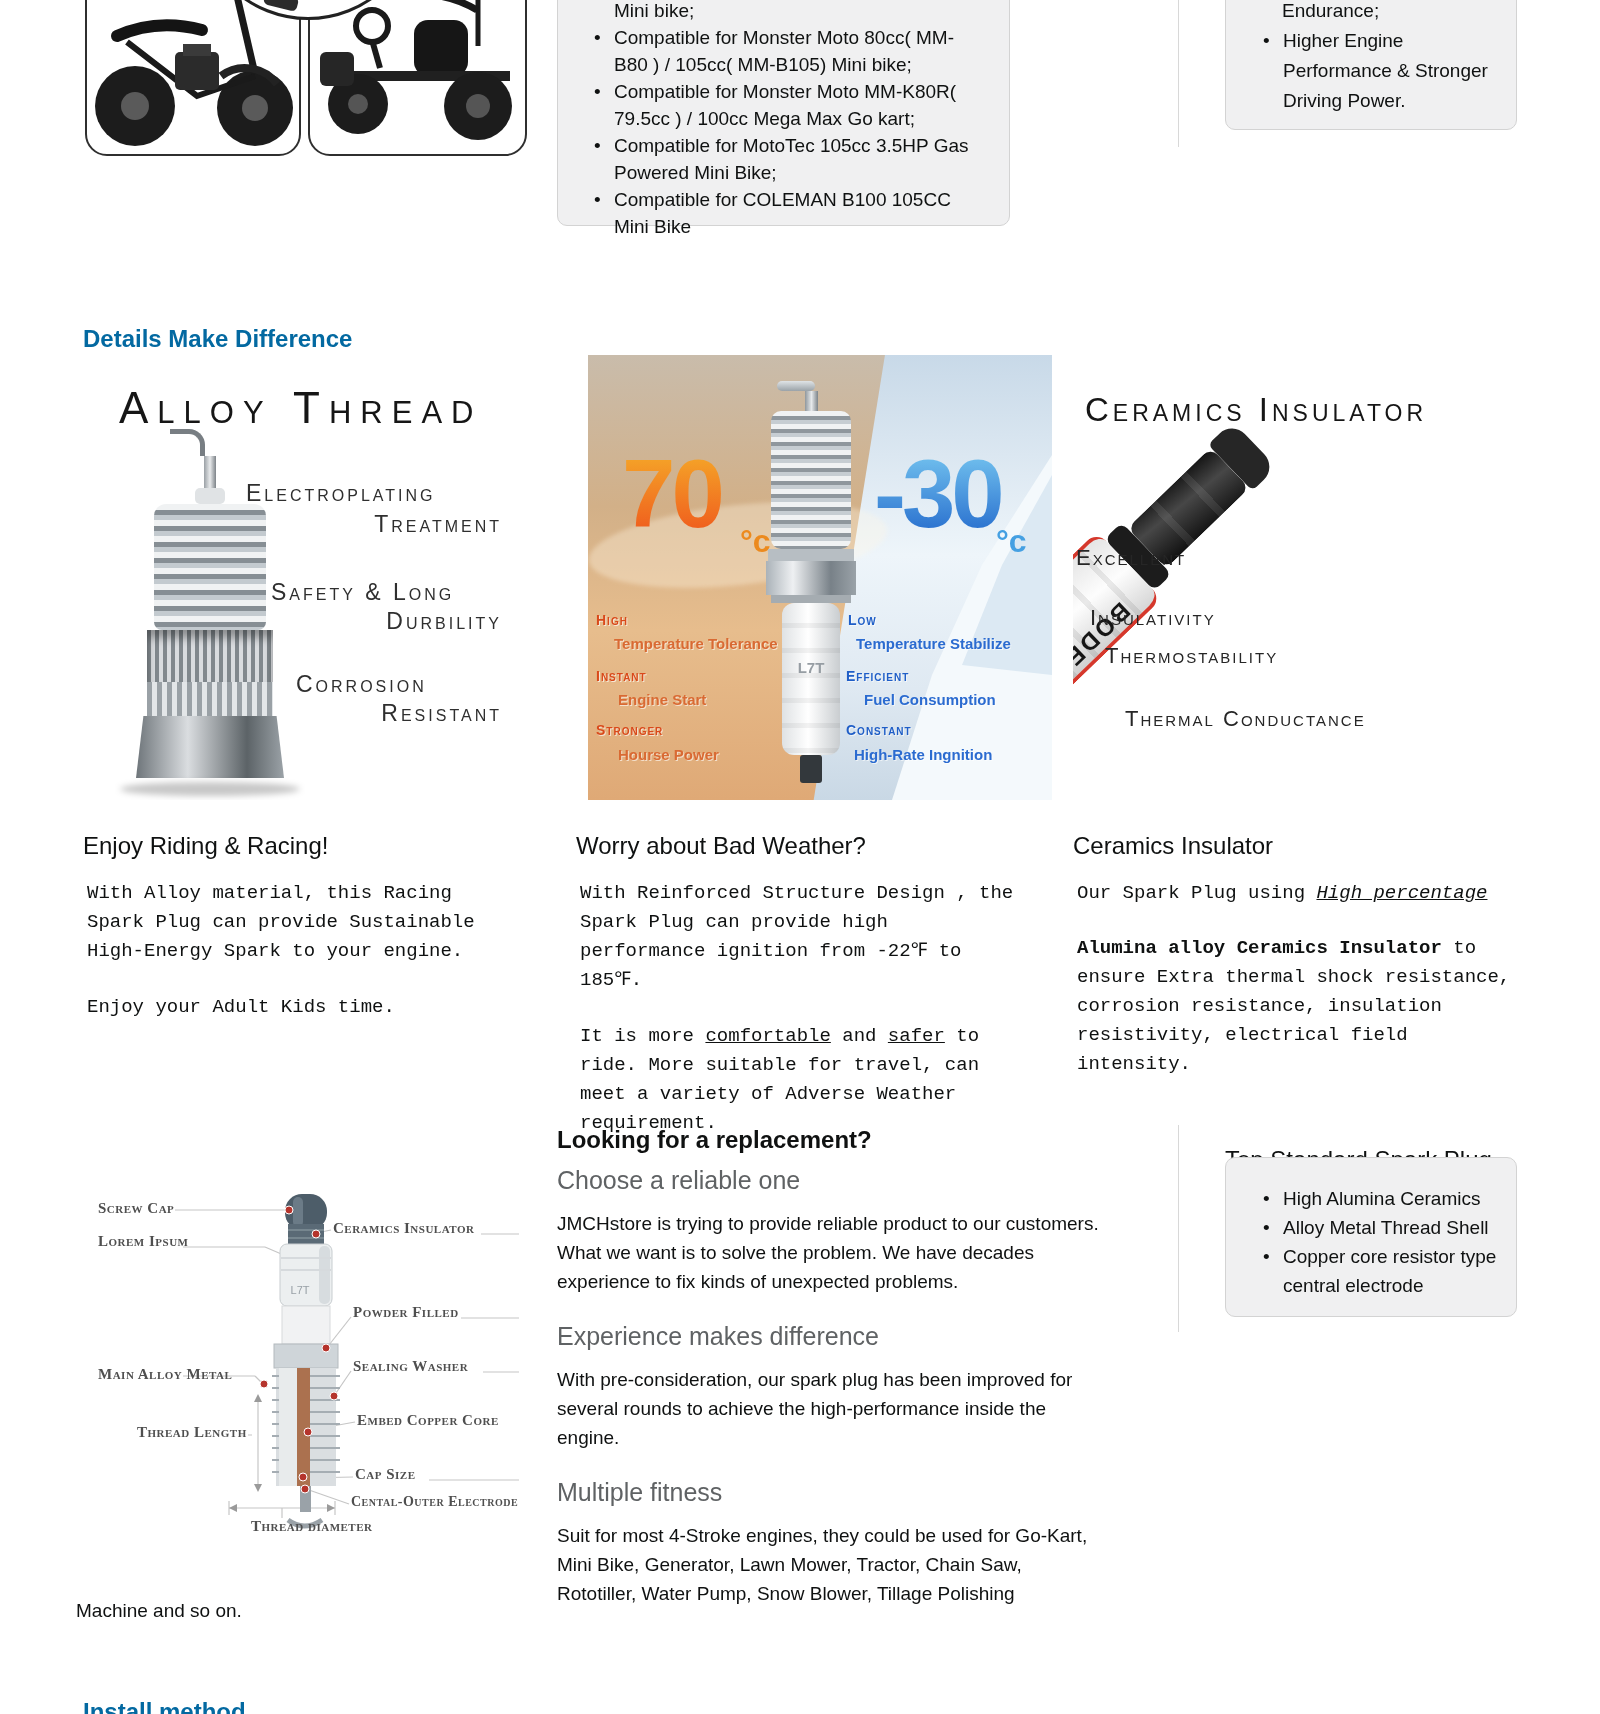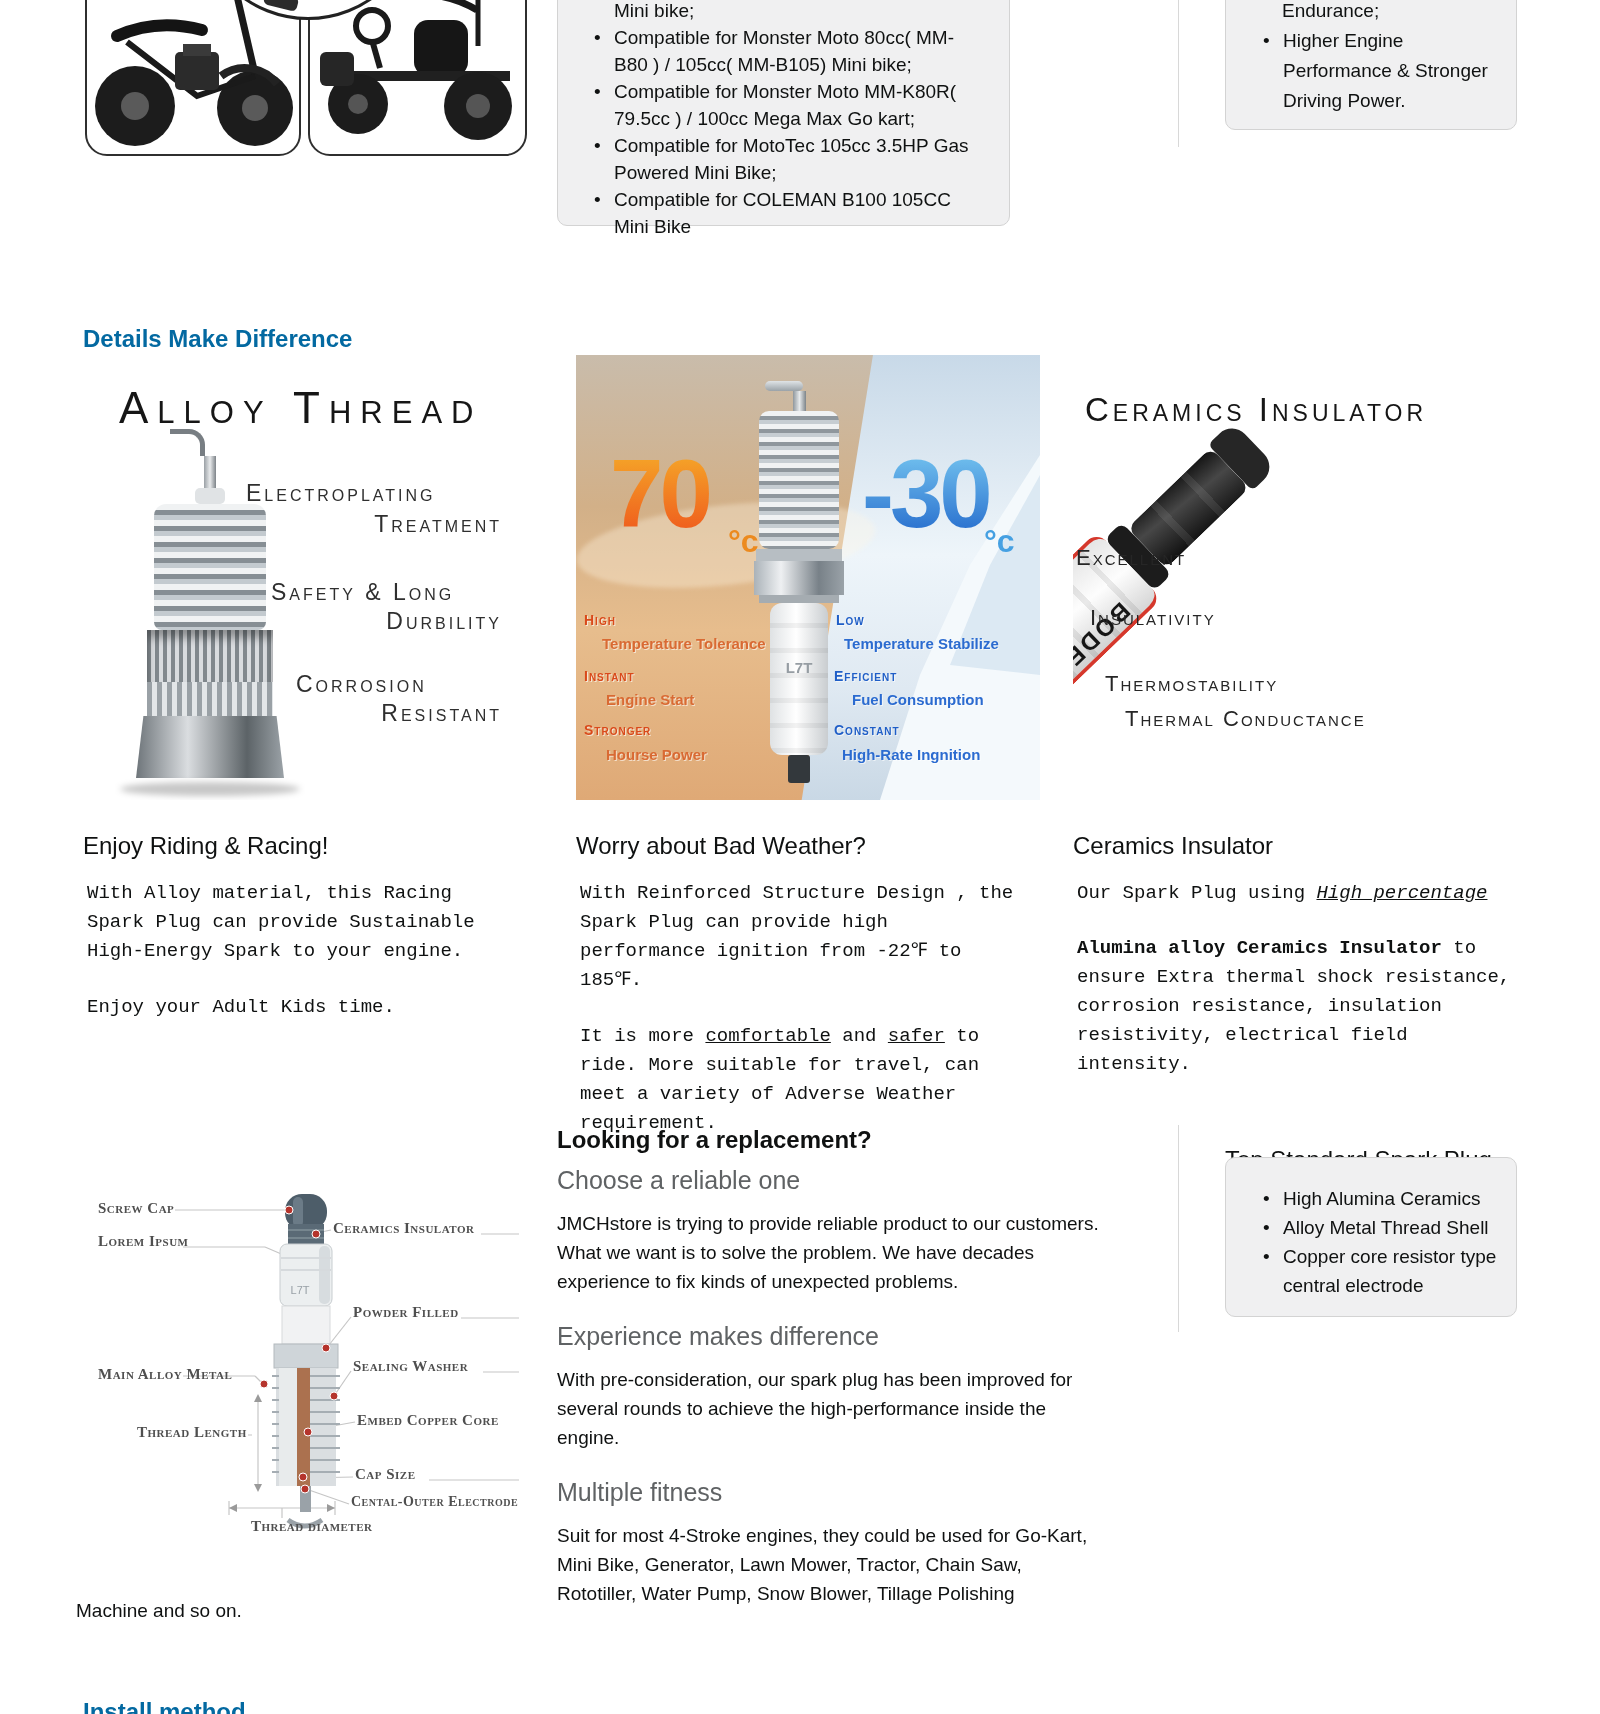--- a/index.html
+++ b/index.html
@@ -29,30 +29,30 @@
   .vdiv1{left:1178px;top:0;height:147px;}
   .vdiv2{left:1178px;top:1125px;height:207px;}
   
   .h-bold{position:absolute;font-size:24px;font-weight:bold;color:#0369a1;}
   .h-details{left:83px;top:305px;}
   .h-install{left:83px;top:1678px;}
   .h-col{position:absolute;font-size:24px;font-weight:400;color:#0f1111;}
   
   .promo{position:absolute;top:355px;height:445px;background:#fff;overflow:hidden;}
   .promo1{left:83px;width:425px;}
-  .promo2{left:576px;width:464px;text-decoration:underline;}
+  .promo2{left:588px;width:464px;text-decoration:underline;}
   .promo3{left:1073px;width:444px;}
   .ptitle{position:absolute;font-variant:small-caps;font-weight:400;color:#161616;white-space:nowrap;}
   .ptitle1{left:36px;top:28px;font-size:44px;letter-spacing:9px;}
   .ptitle3{left:12px;top:36px;font-size:33px;letter-spacing:4px;}
   .alabel{position:absolute;font-variant:small-caps;font-size:23px;letter-spacing:3px;color:#2f2f2f;white-space:nowrap;}
   .al1{left:163px;top:125px;} .al2{right:6px;top:156px;} .al3{left:188px;top:224px;}
   .al4{right:6px;top:253px;} .al5{left:213px;top:316px;} .al6{right:6px;top:345px;}
   .clabel{position:absolute;font-variant:small-caps;font-size:22px;letter-spacing:2px;color:#262626;white-space:nowrap;z-index:5;}
-  .cl1{left:3px;top:190px;} .cl2{left:17px;top:250px;} .cl3{left:32px;top:316px;} .cl4{left:52px;top:351px;}
+  .cl1{left:3px;top:190px;} .cl2{left:17px;top:250px;} .cl3{left:32px;top:288px;} .cl4{left:52px;top:351px;}
   
   .w-snow{position:absolute;inset:0;background:linear-gradient(180deg,#c8d9e8 0%,#eef5fa 45%,#dfe9f2 75%,#c9d8e5 100%);}
   .w-desert{position:absolute;left:0;top:0;width:64%;height:100%;
             background:linear-gradient(180deg,#c9bcab 0%,#d2b088 34%,#e7bd8d 62%,#dfa976 100%);
             clip-path:polygon(0 0,100% 0,76% 100%,0 100%);}
   .w-dune{position:absolute;left:0;top:150px;width:300px;height:80px;border-radius:50%;
           background:rgba(255,246,230,.35);filter:blur(2px);transform:rotate(-6deg);}
   .temp{position:absolute;font-weight:bold;font-size:96px;letter-spacing:-4px;
         -webkit-background-clip:text;background-clip:text;color:transparent;}
   .temp-hot{left:34px;top:84px;background-image:linear-gradient(180deg,#f6b32a 0%,#ee4d1b 100%);}

